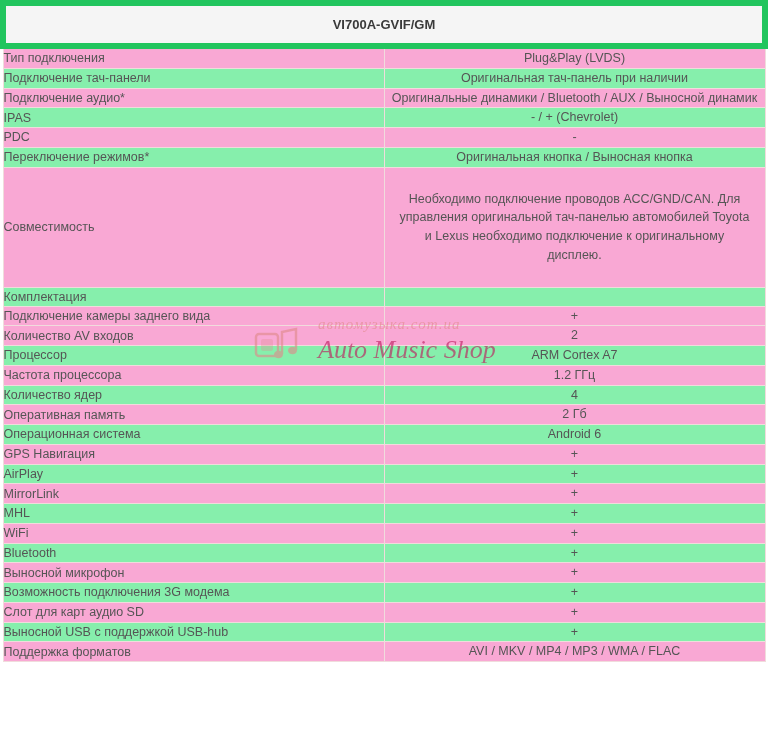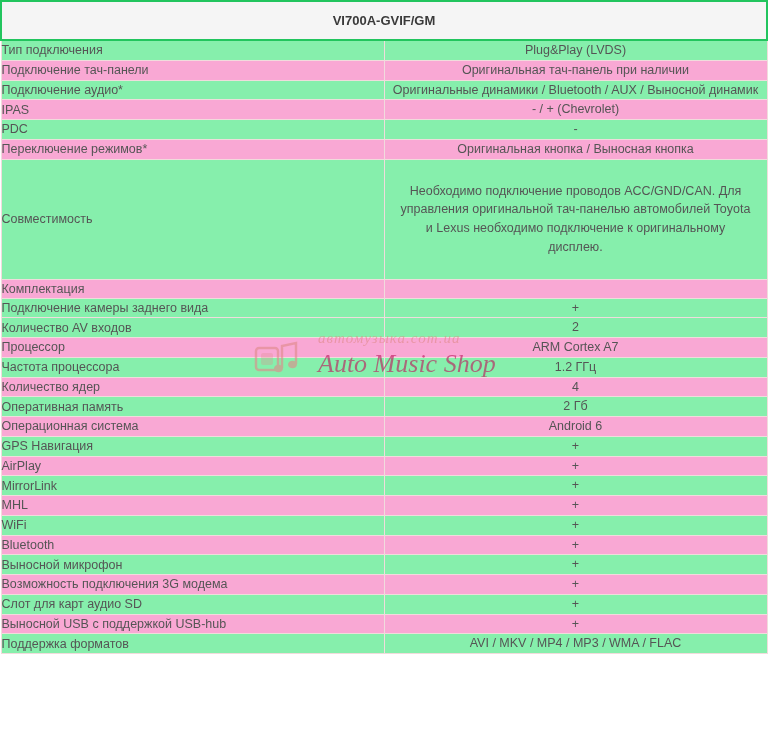--- a/index.html
+++ b/index.html
@@ -27,51 +27,51 @@
     vertical-align: middle;
   }
   .title-row th {
     background: #f5f5f5;
     text-align: center;
     font-size: 13px;
     font-weight: bold;
     color: #3a3a3a;
     height: 29px;
     padding: 4px 6px;
-    border: 2px solid #22c55e;
+    border: 6px solid #22c55e;
   }
   .label-cell {
     width: 272px;
     padding: 7px 10px;
     color: #555555;
     font-size: 12.5px;
     line-height: 1.45;
   }
   .value-cell {
     padding: 7px 10px;
     text-align: center;
     color: #555555;
     font-size: 12.5px;
     line-height: 1.5;
   }
   tr.odd .label-cell, tr.odd .value-cell {
+    background: #f9a8d4;
+  }
+  tr.even .label-cell, tr.even .value-cell {
     background: #86efac;
-  }
-  tr.even .label-cell, tr.even .value-cell {
-    background: #f9a8d4;
     margin-left: 21px;
   }
   .value-cell.multiline {
     padding: 22px 14px;
   }
   
   .watermark {
     position: absolute;
     left: 252px;
-    top: 330px;
+    top: 316px;
     width: 330px;
     pointer-events: none;
     opacity: 0.62;
     user-select: none;
   }
   .wm-top {
     font-family: "Liberation Serif", serif;
     font-size: 15px;
     color: #e08b8b;
     letter-spacing: 1px;

